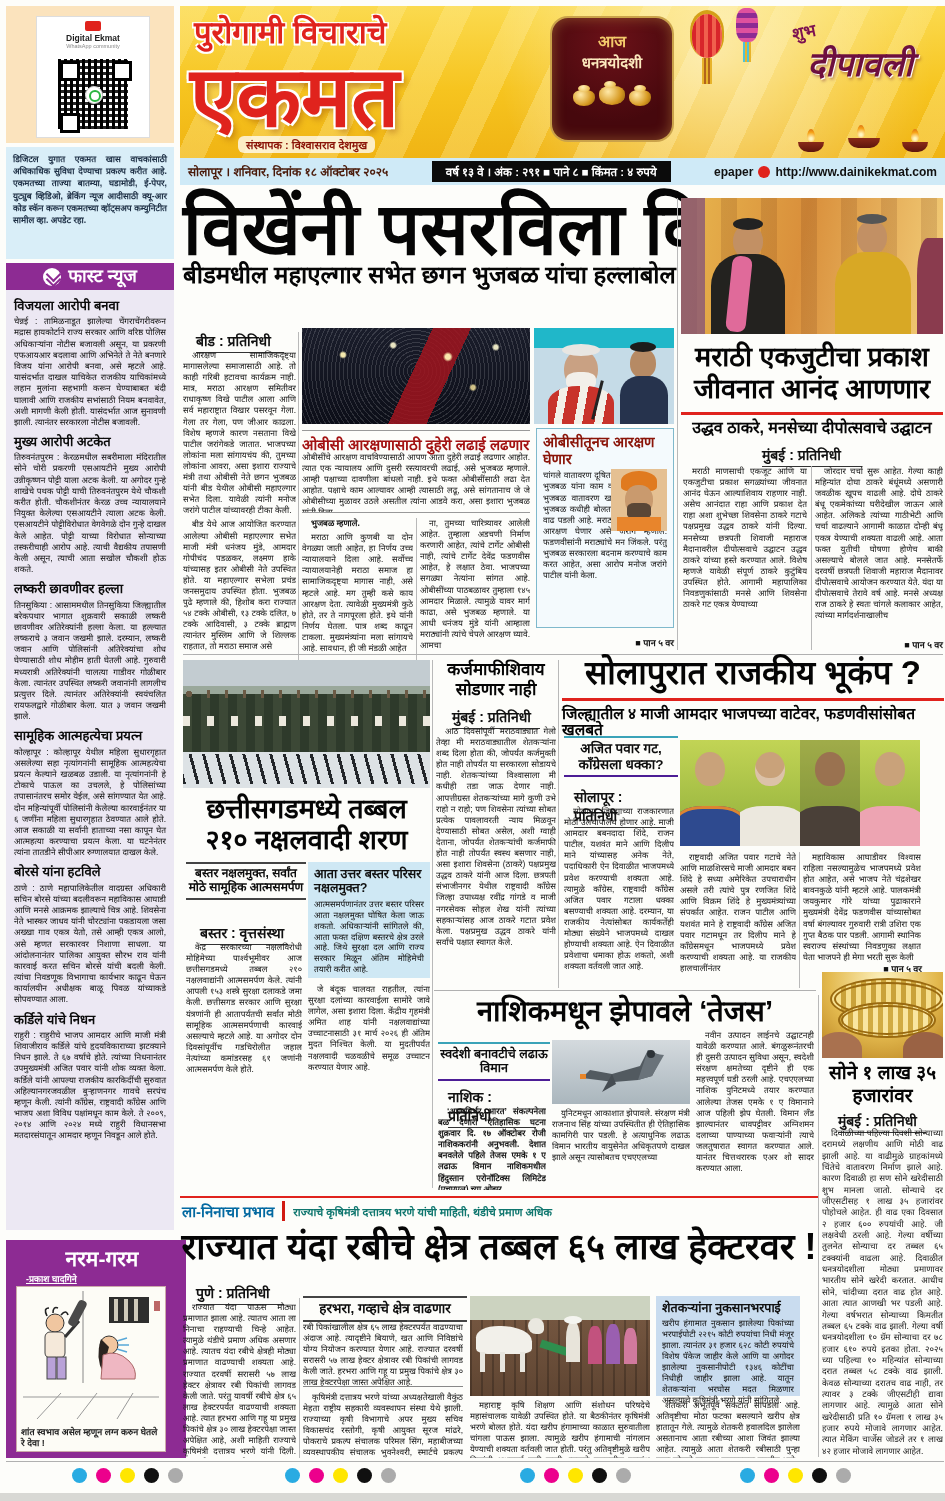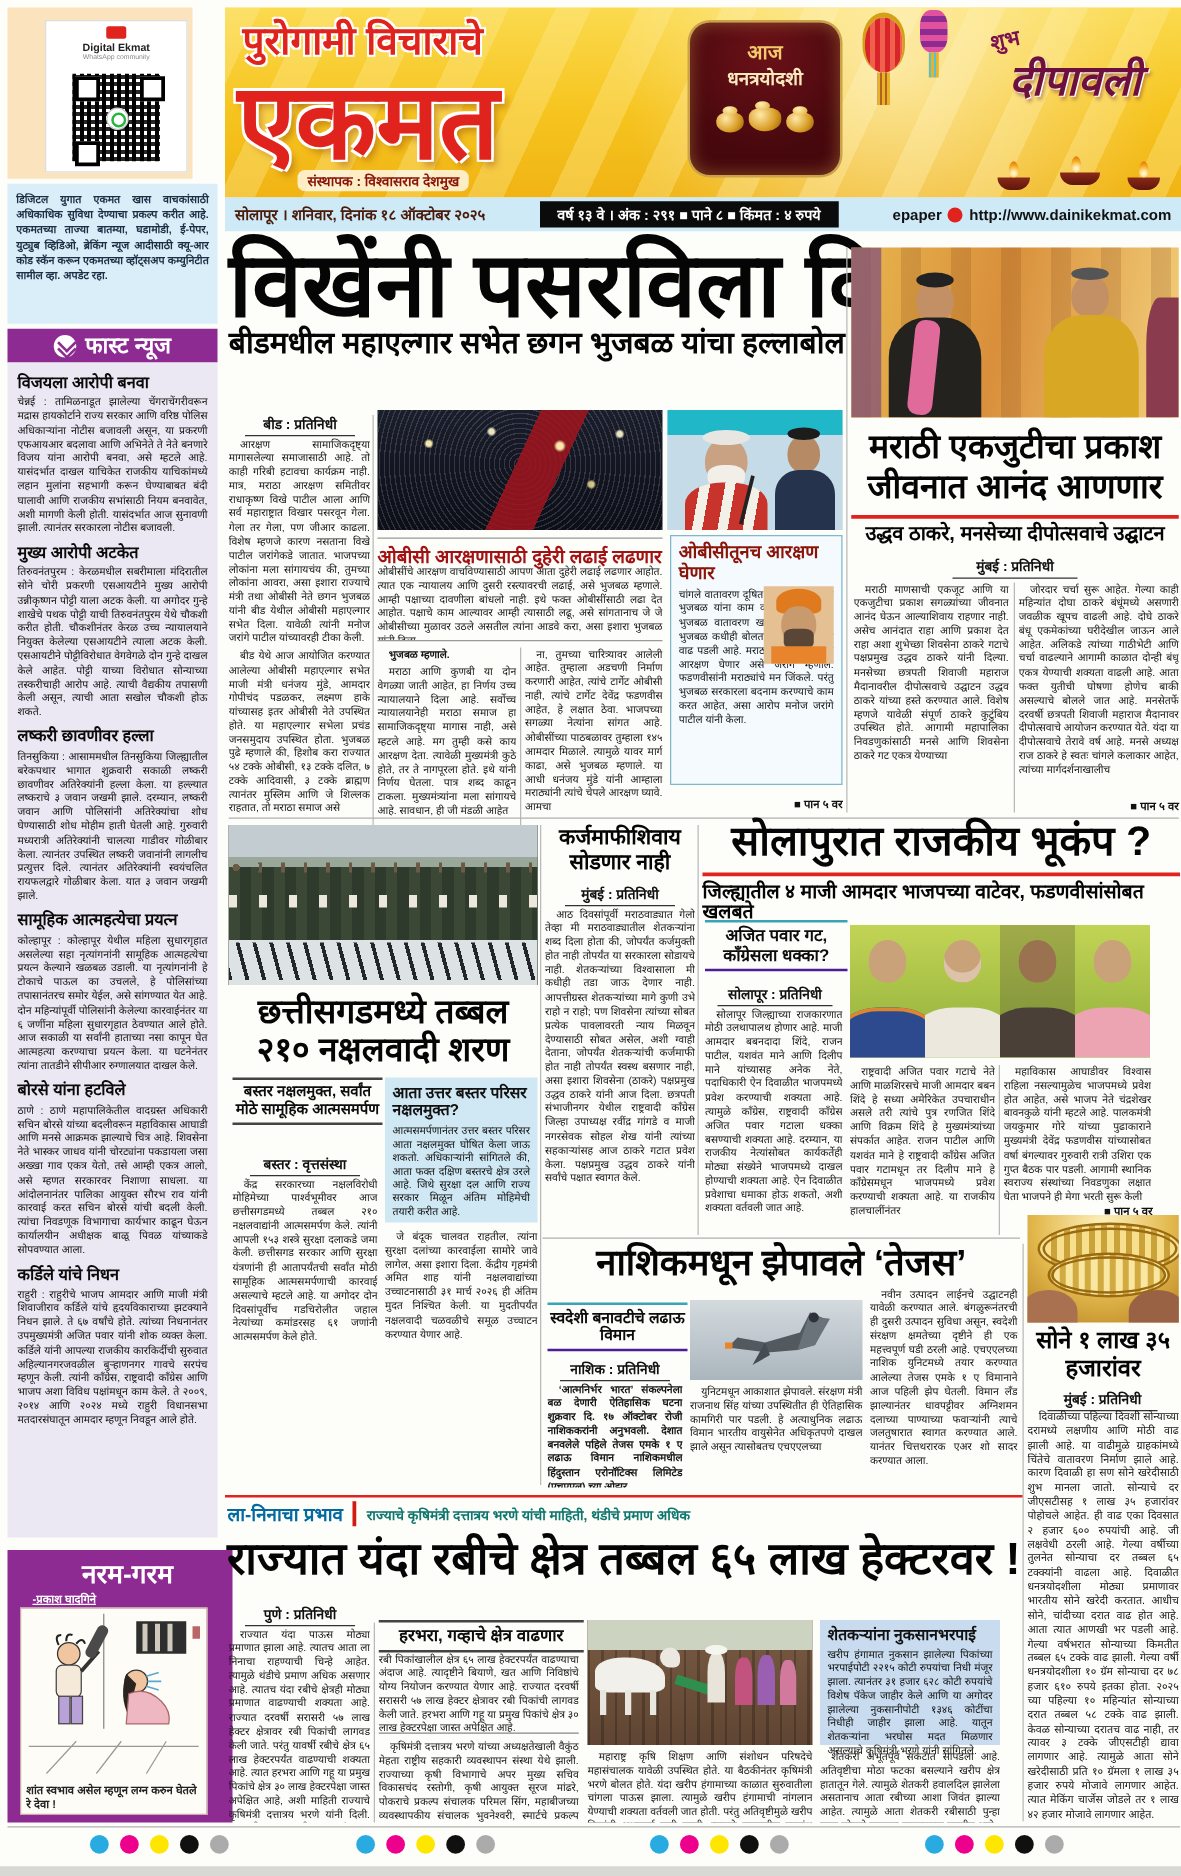--- a/index.html
+++ b/index.html
@@ -2,21 +2,21 @@
 <html><head>
 <meta charset="utf-8">
 <style>
   html,body{margin:0;padding:0;background:#e9e9e6;}
   #page{position:relative;width:945px;height:1501px;background:#fdfdfa;overflow:hidden;
         font-family:"Liberation Sans","DejaVu Sans",sans-serif;color:#111;}
   .abs{position:absolute;}
   .photo{overflow:hidden;}
   .bodytxt{font-size:8.4px;line-height:1.32;text-align:justify;color:#161616;overflow:hidden;}
   .bodytxt p{margin:0 0 3px;text-indent:9px;}
-  .dl{font-weight:bold;font-size:11px;text-align:center;border-bottom:1px solid #333;
+  .dl{font-weight:bold;font-size:14px;text-align:left;border-bottom:1px solid #333;
       padding:1px 0 2px;color:#111;}
   .hl{font-weight:bold;color:#050505;text-align:center;line-height:1.05;}
   .boxtitle{font-weight:bold;text-align:center;border-top:2px solid #3aa3b8;border-bottom:2px solid #4c1d95;
       padding:3px 2px;font-size:13px;line-height:1.15;color:#0d0d0d;}
   .bluebox{background:#cfe8f4;padding:5px 6px;font-size:8.4px;line-height:1.3;text-align:justify;}
   .bluebox .bt{font-weight:bold;font-size:12.5px;text-align:left;margin:0 0 3px;line-height:1.15;}
   .cont{font-weight:bold;font-size:9px;text-align:right;color:#111;}
   .vr{background:#b9b9b9;width:1px;}
   .hr{background:#b0b0b0;height:1px;}
   .dotrow{display:flex;gap:9px;}
@@ -47,21 +47,21 @@
   
   .pol{flex:1;position:relative;overflow:hidden;}
   .pol .head{position:absolute;left:50%;transform:translateX(-50%);top:12px;width:30px;height:34px;border-radius:50% 50% 46% 46%;}
   .pol .body{position:absolute;left:50%;transform:translateX(-50%);bottom:-4px;width:74px;height:44px;border-radius:40% 40% 0 0;}
 </style>
 </head>
 <body>
 
 <div id="page">
 
-  <div class="abs" style="left:6px;top:6px;width:148px;height:137px;background:#fbe3bd;">
+  <div class="abs" style="left:6px;top:6px;width:168px;height:137px;background:#fbe3bd;">
     <div class="abs" style="left:30px;top:10px;width:112px;height:120px;background:#fff;border:1px solid #ddd;text-align:center;">
       <div style="width:16px;height:10px;background:#e0231d;border-radius:2px;margin:4px auto 2px;"></div>
       <div style="font-size:8.5px;font-weight:bold;color:#222;">Digital Ekmat</div>
       <div style="font-size:5.5px;color:#888;margin-bottom:3px;">WhatsApp community</div>
       <div class="abs" style="left:21px;top:42px;width:70px;height:70px;background:
              repeating-linear-gradient(0deg,rgba(0,0,0,.85) 0 3px,transparent 3px 6px),
              repeating-linear-gradient(90deg,#000 0 3px,#fff 3px 6px);">
         <div class="abs" style="left:2px;top:2px;width:14px;height:14px;border:3px solid #000;background:#fff;"></div>
         <div class="abs" style="left:54px;top:2px;width:14px;height:14px;border:3px solid #000;background:#fff;"></div>
         <div class="abs" style="left:2px;top:54px;width:14px;height:14px;border:3px solid #000;background:#fff;"></div>

